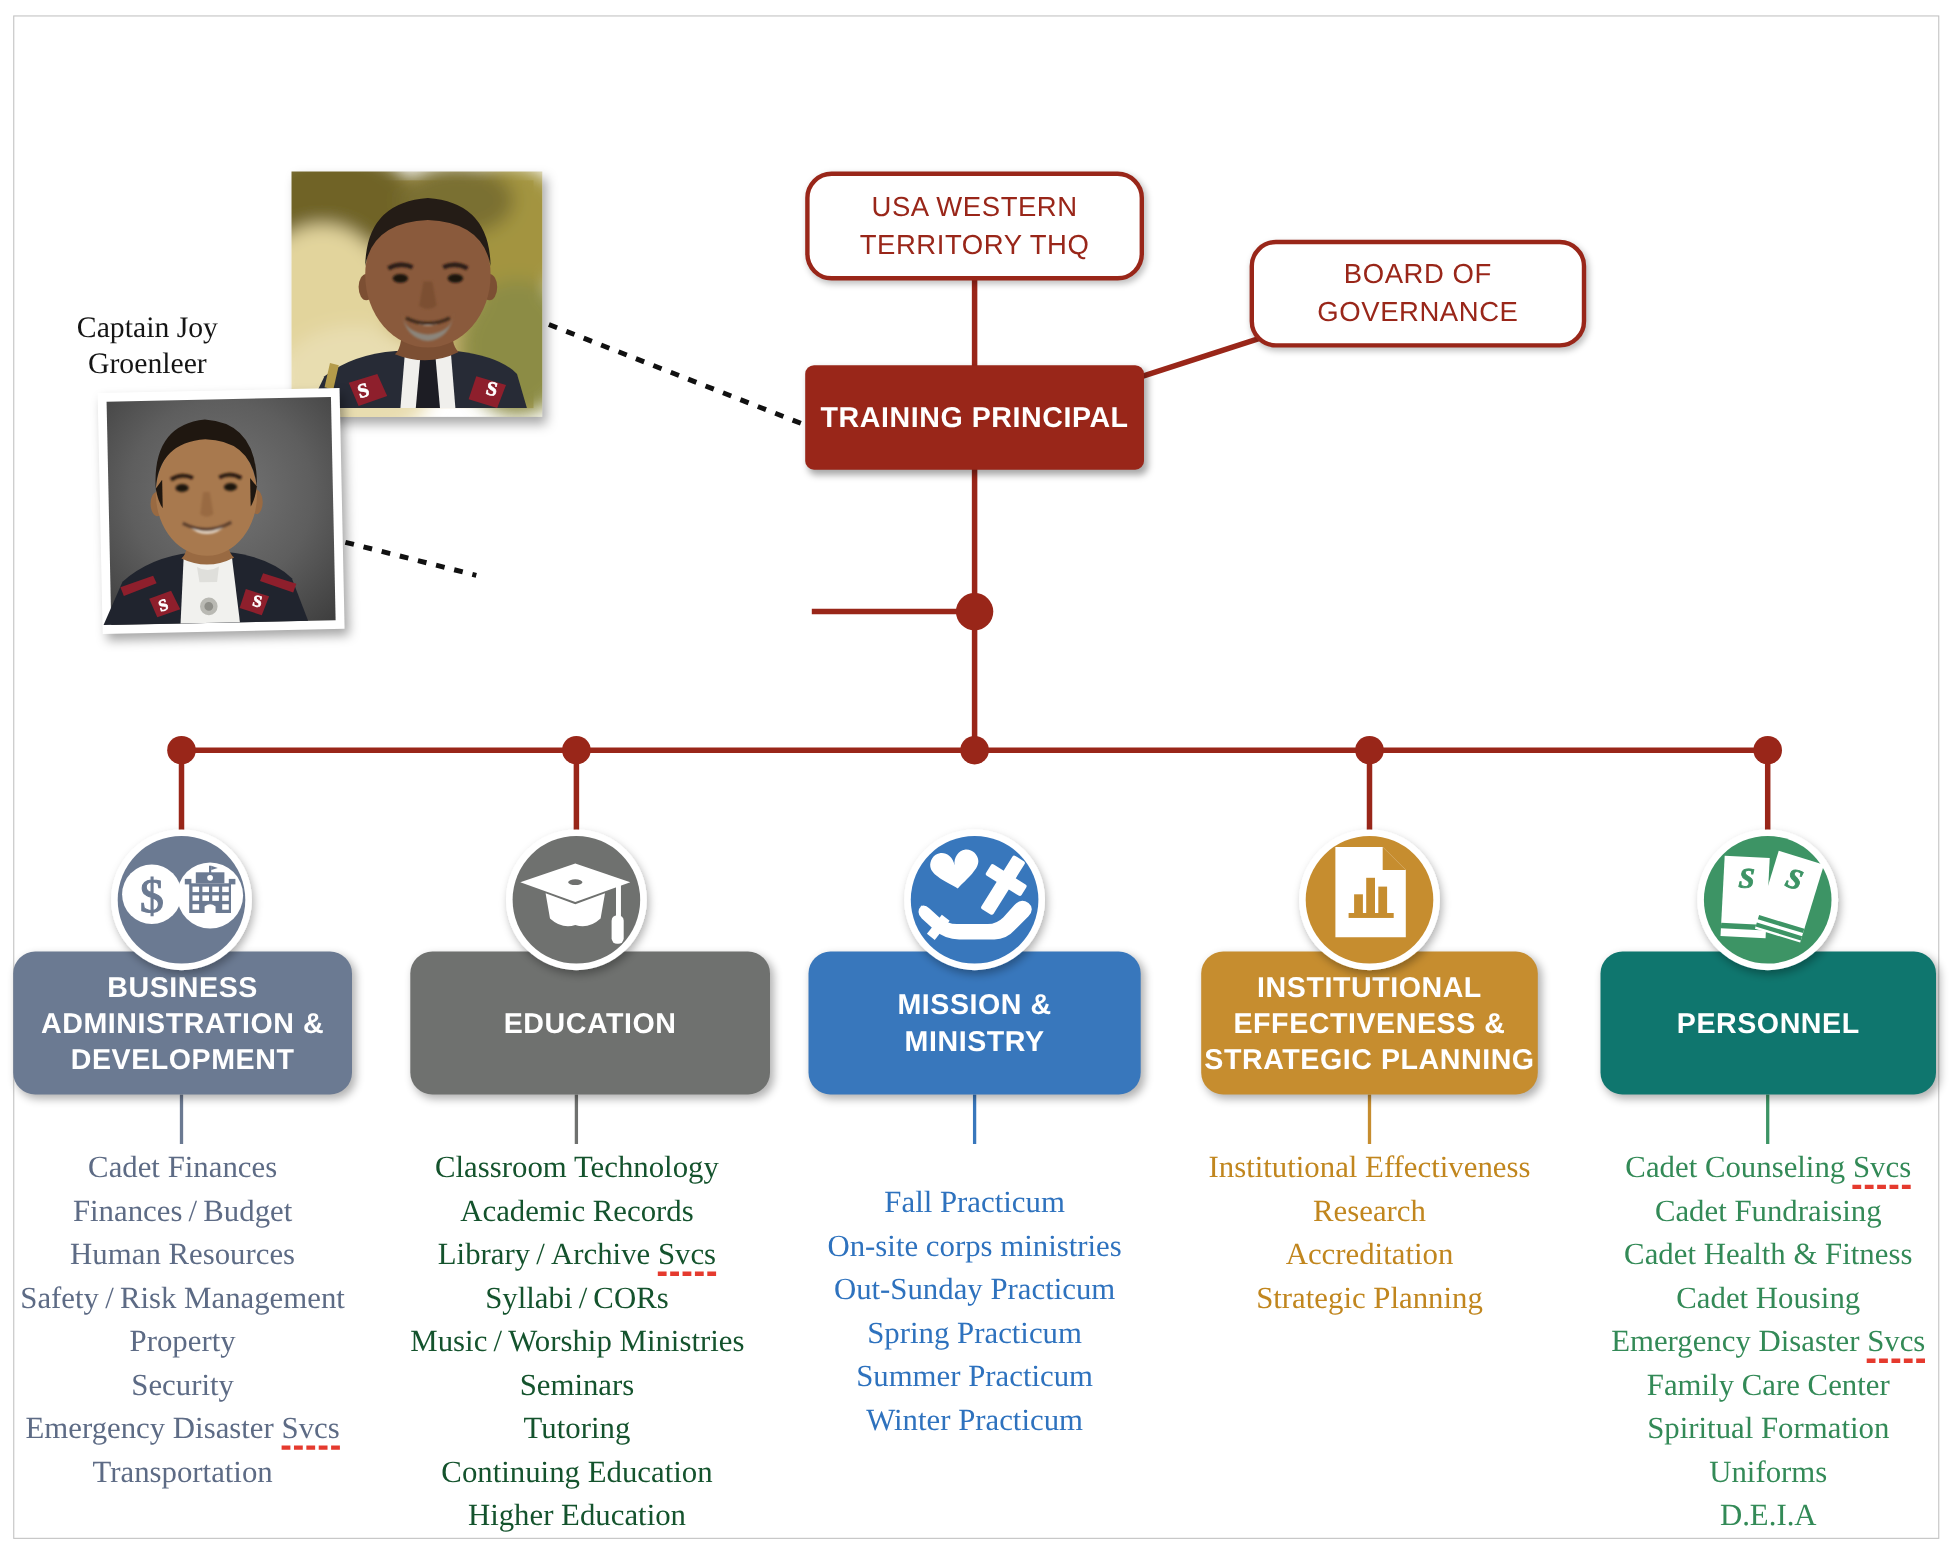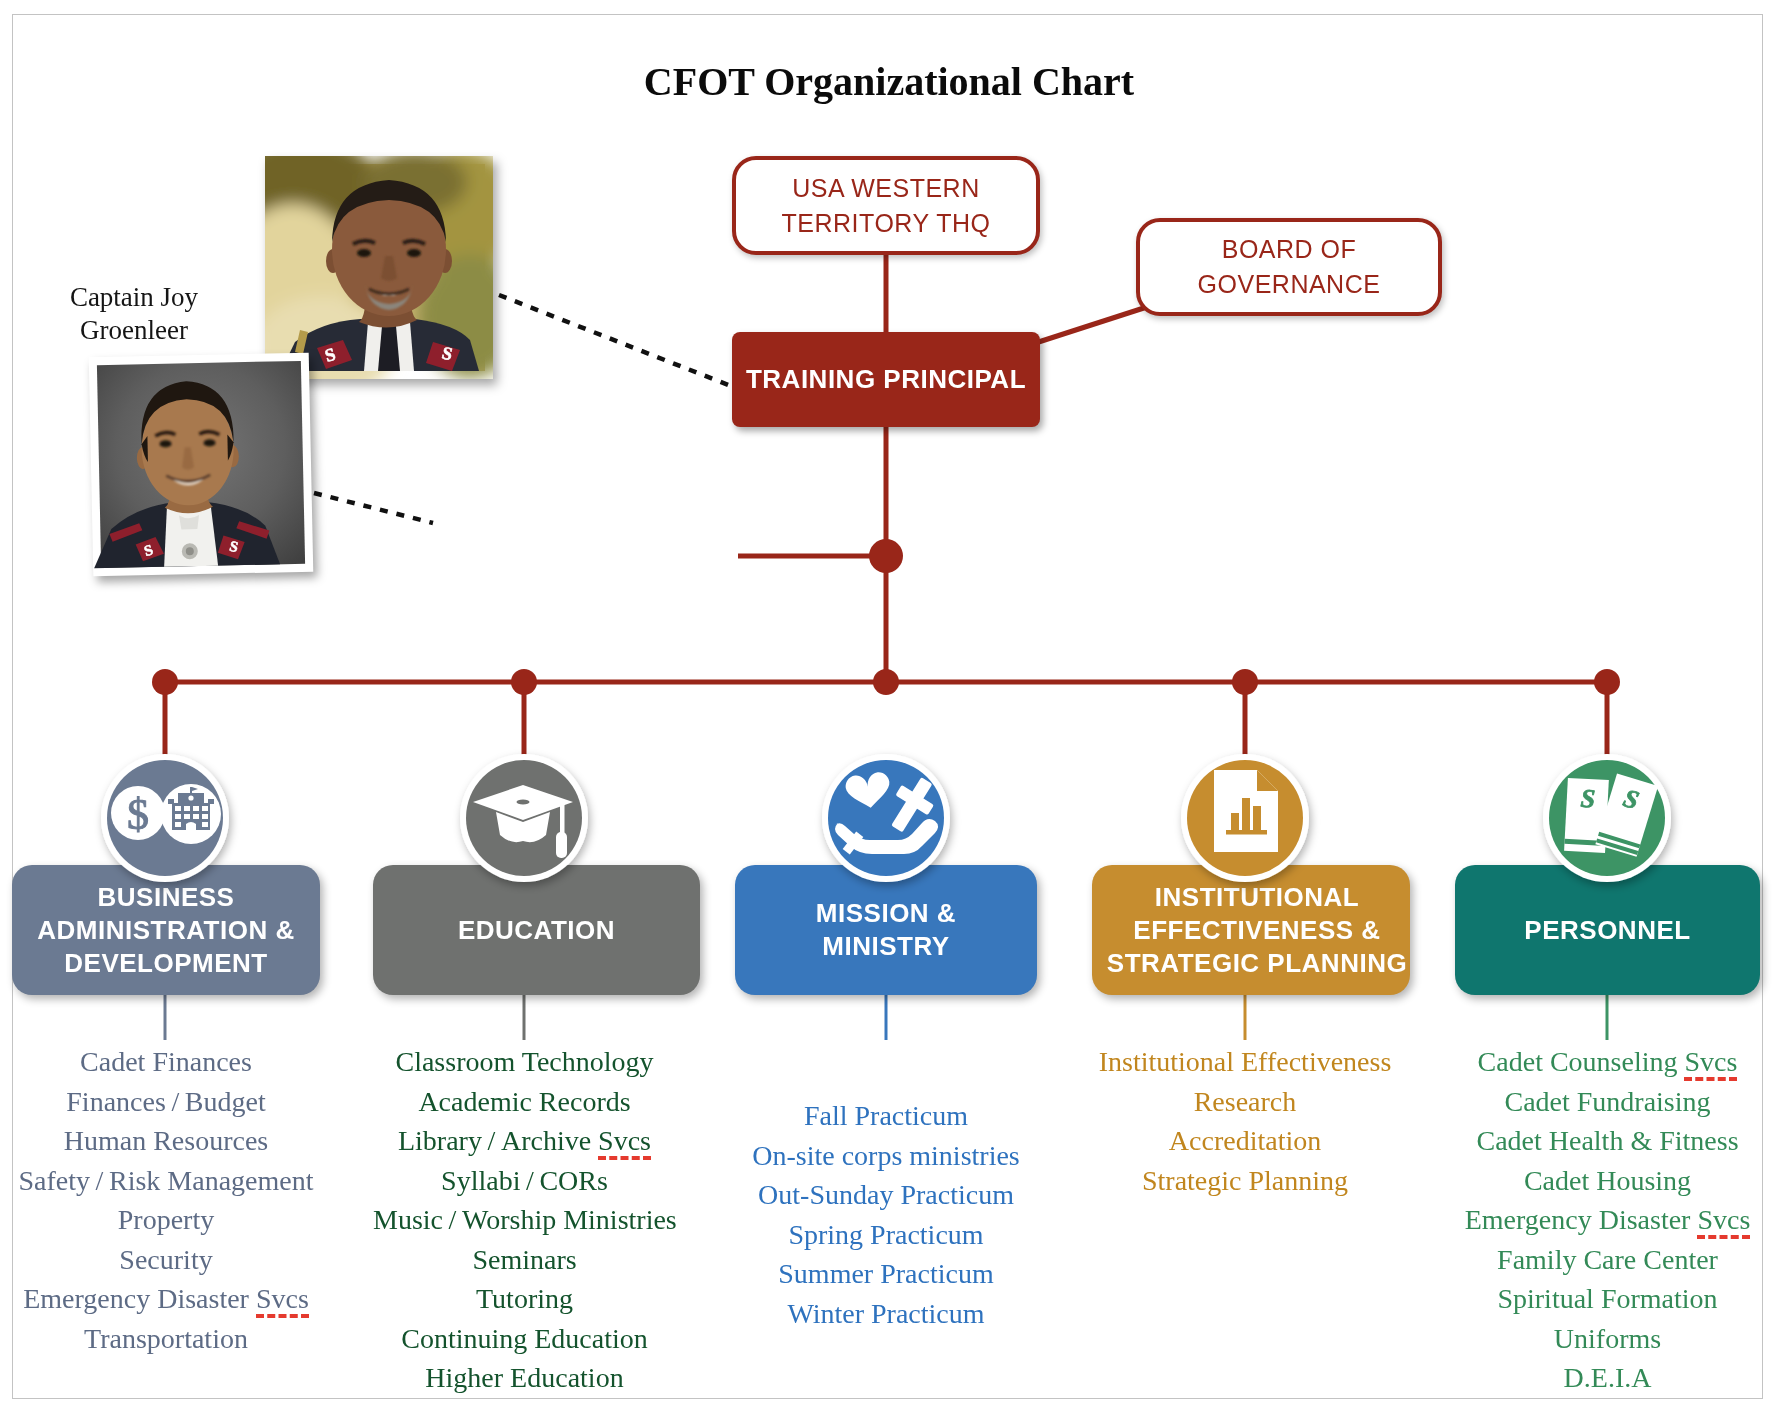--- a/index.html
+++ b/index.html
@@ -22,21 +22,20 @@
           display:flex;align-items:center;justify-content:center;text-align:center;
           box-shadow:3px 4px 8px rgba(0,0,0,0.3);}
   .list{position:absolute;font-family:"Liberation Serif",serif;font-size:28px;line-height:39.5px;
         text-align:center;white-space:nowrap;}
   .sv{border-bottom:4px dashed #e53a2e;}
 </style>
 </head>
 <body>
 <div id="page">
   <div id="frame"></div>
-  <div id="title">CFOT Organizational Chart</div>
 
   <svg width="1778" height="1418" style="position:absolute;left:0;top:0" viewBox="0 0 1778 1418">
 
     <g stroke="#992619" stroke-width="5" fill="none">
       <line x1="886" y1="253" x2="886" y2="336"></line>
       <line x1="1020" y1="348" x2="1150" y2="306"></line>
       <line x1="886" y1="425" x2="886" y2="684"></line>
       <line x1="738" y1="556" x2="886" y2="556"></line>
       <line x1="165" y1="682" x2="1607" y2="682"></line>
       <line x1="165" y1="682" x2="165" y2="756"></line>
@@ -253,30 +252,30 @@
         <text x="1626" y="117" font-size="26" text-anchor="middle" fill="#3d9465" stroke="#3d9465" stroke-width="0.8" font-family="Liberation Serif" font-weight="bold" font-style="italic">S</text>
         <rect x="1605" y="149" width="43" height="4" fill="#3d9465"></rect>
         <rect x="1605" y="156" width="43" height="4" fill="#3d9465"></rect>
       </g>
     </g>
   </svg>
 
   <div class="colbox" style="left:12px;top:865px;width:308px;height:130px;background:#6b7a92;font-size:26px;line-height:33px;">BUSINESS<br>ADMINISTRATION &amp;<br>DEVELOPMENT</div>
   <div class="colbox" style="left:373px;top:865px;width:327px;height:130px;background:#6f716f;font-size:26px;">EDUCATION</div>
   <div class="colbox" style="left:735px;top:865px;width:302px;height:130px;background:#3877bc;font-size:26px;line-height:33px;">MISSION &amp;<br>MINISTRY</div>
-  <div class="colbox" style="left:1092px;top:865px;width:306px;height:130px;background:#c68d2f;font-size:26px;line-height:33px;padding-left:12px;">INSTITUTIONAL<br>EFFECTIVENESS &amp;<br>STRATEGIC PLANNING</div>
+  <div class="colbox" style="left:1092px;top:865px;width:306px;height:130px;background:#c68d2f;font-size:26px;line-height:33px;">INSTITUTIONAL<br>EFFECTIVENESS &amp;<br>STRATEGIC PLANNING</div>
   <div class="colbox" style="left:1455px;top:865px;width:305px;height:130px;background:#0f766e;font-size:26px;">PERSONNEL</div>
 
   <div class="list" style="left:12px;top:1042px;width:308px;color:#5d6b85;">
     Cadet Finances<br>Finances / Budget<br>Human Resources<br>Safety / Risk Management<br>Property<br>Security<br>Emergency Disaster <span class="sv">Svcs</span><br>Transportation
   </div>
   <div class="list" style="left:373px;top:1042px;width:303px;color:#14532d;">
     Classroom Technology<br>Academic Records<br>Library / Archive <span class="sv">Svcs</span><br>Syllabi / CORs<br>Music / Worship Ministries<br>Seminars<br>Tutoring<br>Continuing Education<br>Higher Education
   </div>
-  <div class="list" style="left:735px;top:1096px;width:302px;color:#2e72be;">
+  <div class="list" style="left:735px;top:1074px;width:302px;color:#2e72be;">
     Fall Practicum<br>On-site corps ministries<br>Out-Sunday Practicum<br>Spring Practicum<br>Summer Practicum<br>Winter Practicum
   </div>
   <div class="list" style="left:1092px;top:1042px;width:306px;color:#c1861e;">
     Institutional Effectiveness<br>Research<br>Accreditation<br>Strategic Planning
   </div>
   <div class="list" style="left:1455px;top:1042px;width:305px;color:#338a57;">
     Cadet Counseling <span class="sv">Svcs</span><br>Cadet Fundraising<br>Cadet Health &amp; Fitness<br>Cadet Housing<br>Emergency Disaster <span class="sv">Svcs</span><br>Family Care Center<br>Spiritual Formation<br>Uniforms<br>D.E.I.A
   </div>
 </div>
 

